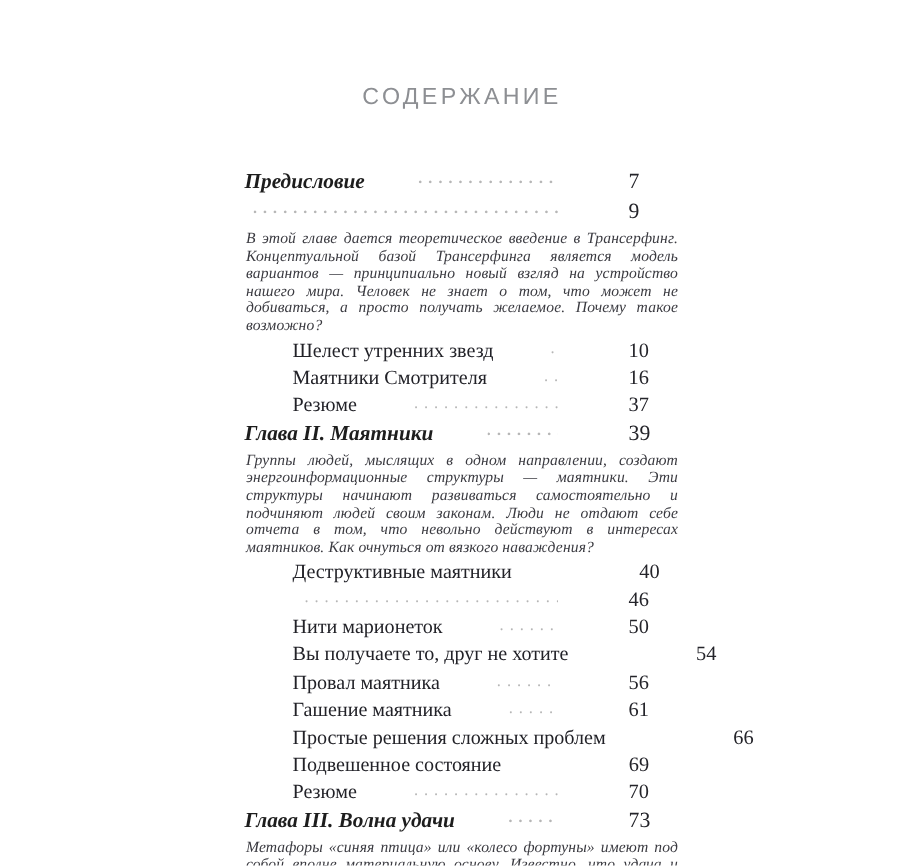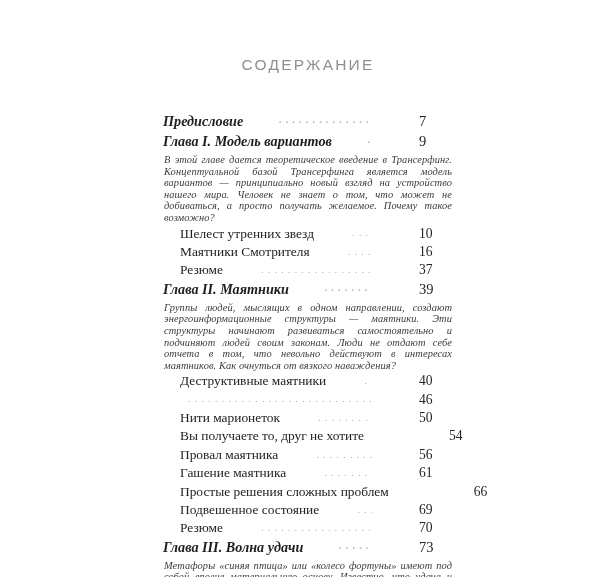--- a/index.html
+++ b/index.html
@@ -99,21 +99,21 @@
   }
   .chapter .leader::before {
     bottom: 0.16em;
   }
 
   
   .entry {
     font-size: 13.4px;
     font-weight: normal;
     font-style: normal;
-    margin-left: 17px;
+    margin-left: 32px;
     height: 18.4px;
     color: #222228;
   }
   .entry .page {
     font-size: 13.6px;
     margin-left: 12px;
   }
   .entry .leader {
     margin-left: 8px;
   }
@@ -138,21 +138,20 @@
 
   <div class="toc-title">СОДЕРЖАНИЕ</div>
 
   <div class="toc-body" id="toc-body">
       <div class="row chapter">
         <span class="label">Предисловие</span>
         <span class="leader"></span>
         <span class="page">7</span>
       </div>
       <div class="row chapter">
-        <span class="label">Глава I. Модель вариантов</span>
         <span class="leader"></span>
         <span class="page">9</span>
       </div>
       <div class="descr">В этой главе дается теоретическое введение в Трансерфинг. Концептуальной базой Трансерфинга является модель вариантов — принципиально новый взгляд на устройство нашего мира. Человек не знает о том, что может не добиваться, а просто получать желаемое. Почему такое возможно?</div>
       <div class="row entry">
         <span class="label">Шелест утренних звезд</span>
         <span class="leader"></span>
         <span class="page">10</span>
       </div>
       <div class="row entry">

